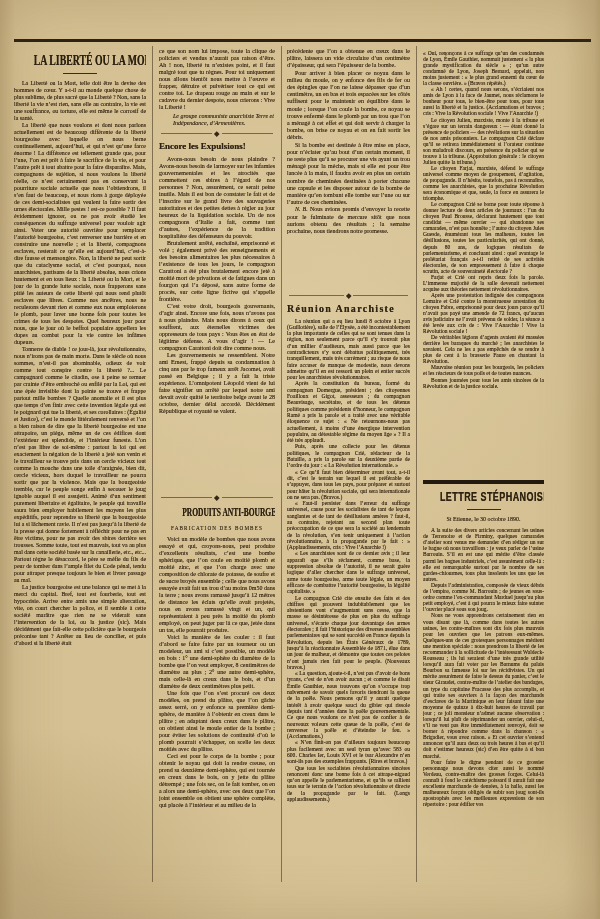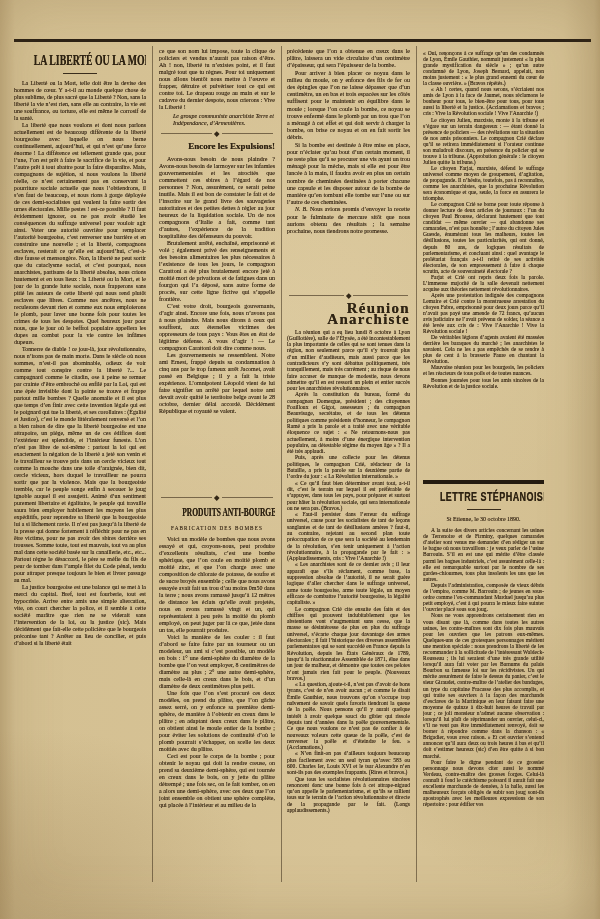--- a/index.html
+++ b/index.html
@@ -30,22 +30,22 @@
   #col4b{left:423px;top:478px;width:121px;height:400px;font-size:5.5px;line-height:6.1px;}
   .b-p{text-indent:8px;margin:0;}
   .b-p0{text-indent:0;}
   .b-title{font-weight:bold;text-align:center;white-space:nowrap;color:#2d2212;
     transform-origin:50% 50%;margin:3px 0 4px;text-indent:0;}
   .t-v1{font-size:14px;line-height:16px;transform:scaleX(.70);}
   .t-v2{font-size:12.5px;line-height:15px;transform:scaleX(.60);}
   .t-v3{font-family:"Liberation Sans","DejaVu Sans",sans-serif;font-size:12.5px;line-height:15px;
         letter-spacing:.6px;transform:scaleX(.72);}
   .b-rule{width:34px;height:1px;background:#3a2d1c;margin:3px auto 6px;}
-  .b-h2{font-weight:bold;text-align:right;font-size:9px;line-height:11px;margin:4px 0 4px;text-indent:0;color:#2f2414;}
-  .h2-sp{letter-spacing:1.3px;font-size:15px;}
+  .b-h2{font-weight:bold;text-align:left;font-size:9px;line-height:11px;margin:4px 0 4px;text-indent:0;color:#2f2414;}
+  .h2-sp{letter-spacing:1.3px;font-size:10px;}
   .b-subhead{text-align:center;font-size:5.2px;letter-spacing:1.1px;margin:5px 0 4px;text-indent:0;color:#4c3b26;}
   .b-sig{font-style:italic;margin:2px 0 2px;padding-left:14px;text-indent:0;text-align:left;}
   .b-div{display:flex;align-items:center;margin:5px 2px 5px;}
   .b-div .l{flex:1;height:1px;background:rgba(55,40,22,.6);}
   .b-div .d{width:3.5px;height:3.5px;background:#33271628;background:#332716;transform:rotate(45deg);margin:0 3px;}
   .b-bar{height:4px;background:#241b10;margin:2px 0 6px;}
   .b-date{text-align:center;font-size:6px;margin:3px 0 5px;text-indent:0;}
 </style>
 </head>
 <body>

